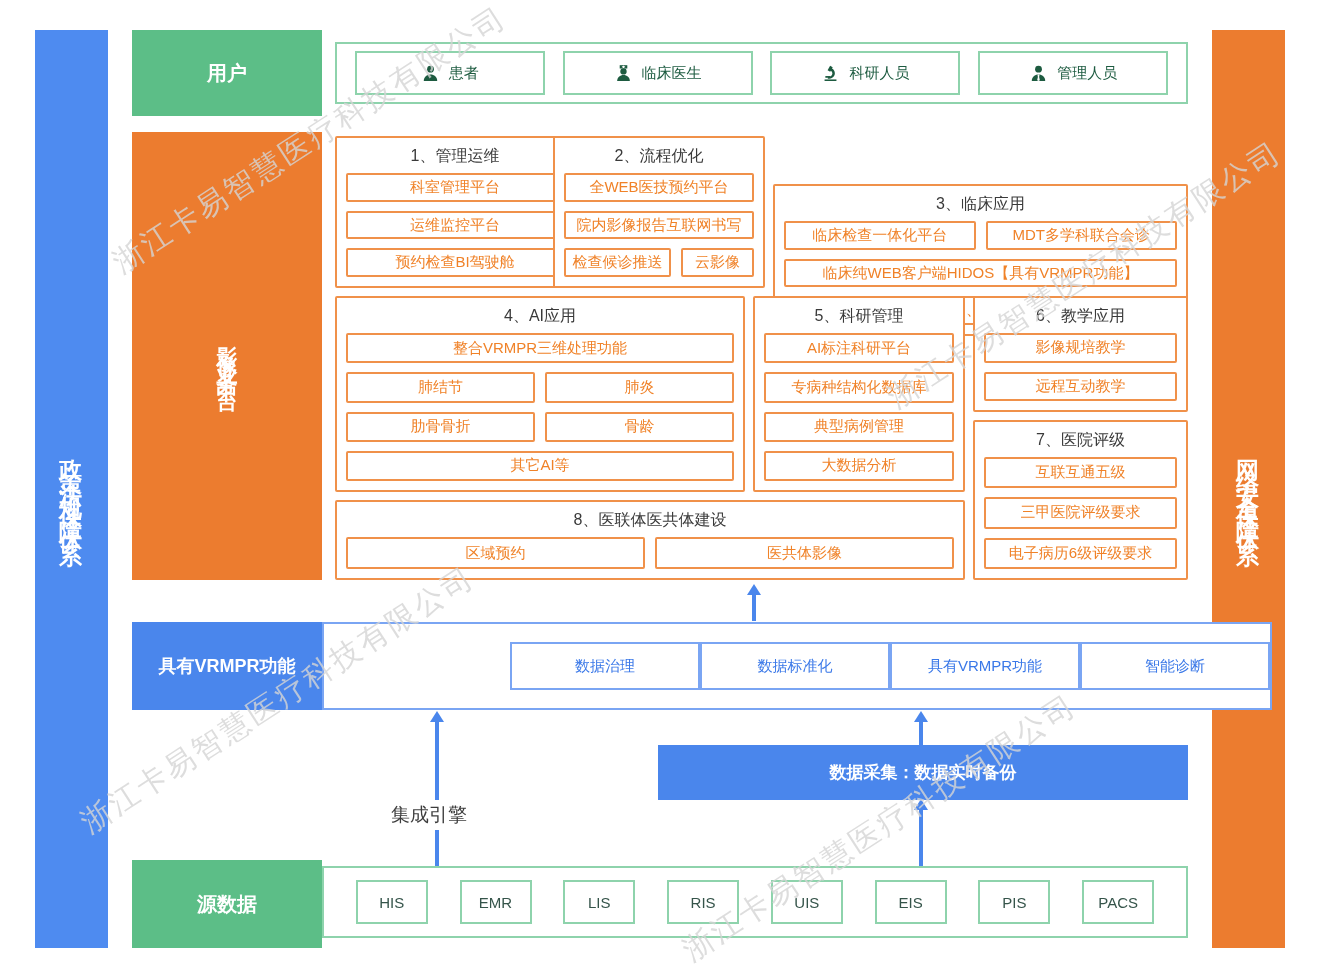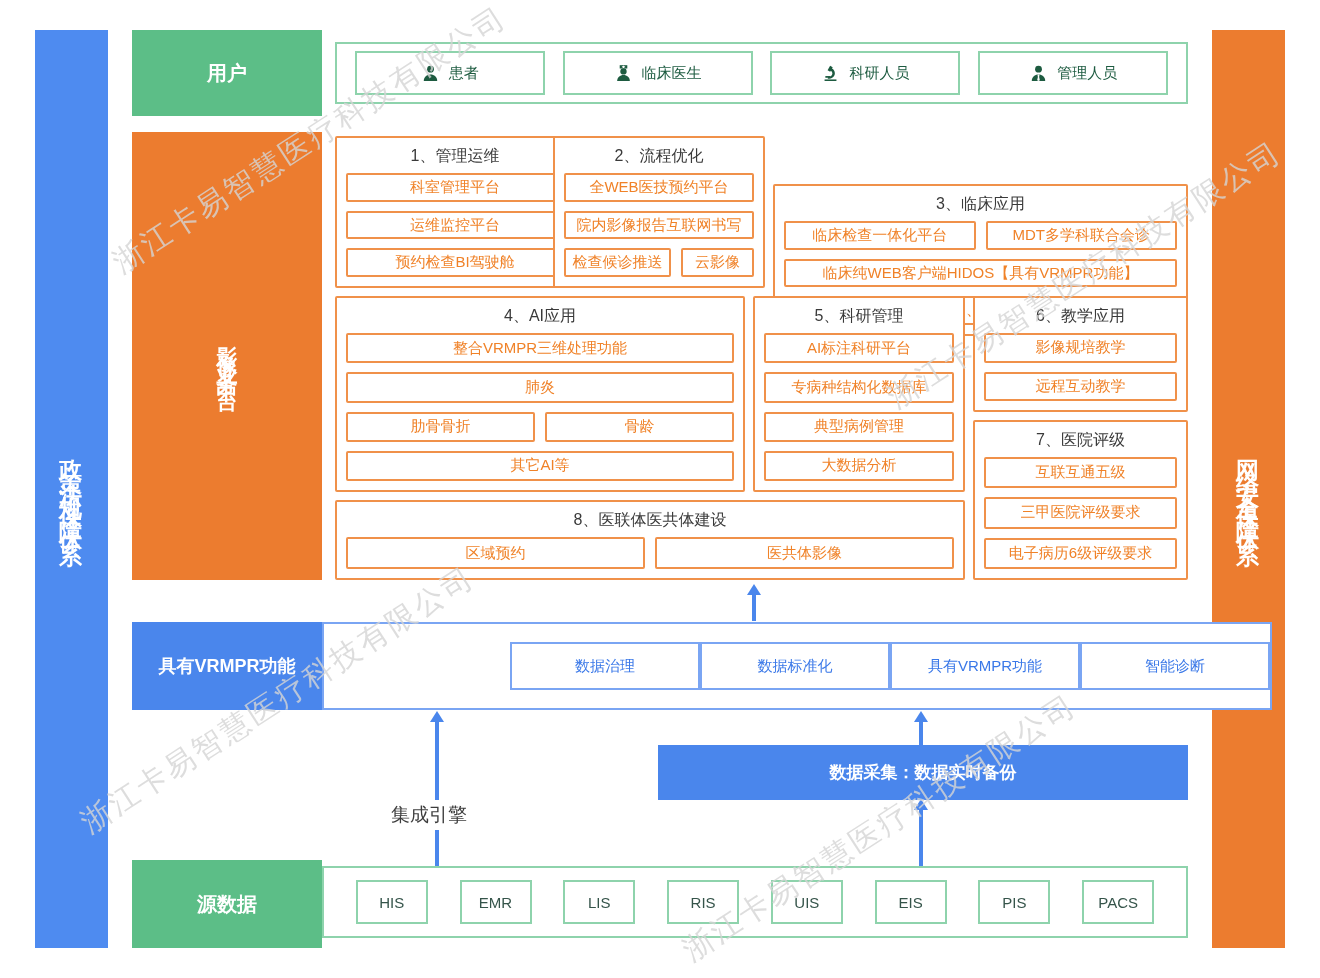--- a/index.html
+++ b/index.html
@@ -157,20 +157,21 @@
       </div>
     </div>
 
     <div class="group" style="left:0;top:164px;width:410px;height:196px;">
       <div class="gtitle">4、AI应用</div>
       <div class="grows">
         <div class="grow">
             <div class="cell">整合VRMPR三维处理功能</div>
           </div>
         <div class="grow">
+          <div class="cell">肺结节</div>
           <div class="cell">肺炎</div>
         </div>
         <div class="grow">
           <div class="cell">肋骨骨折</div>
           <div class="cell">骨龄</div>
         </div>
         <div class="grow">
           <div class="cell">其它AI等</div>
         </div>
       </div>

